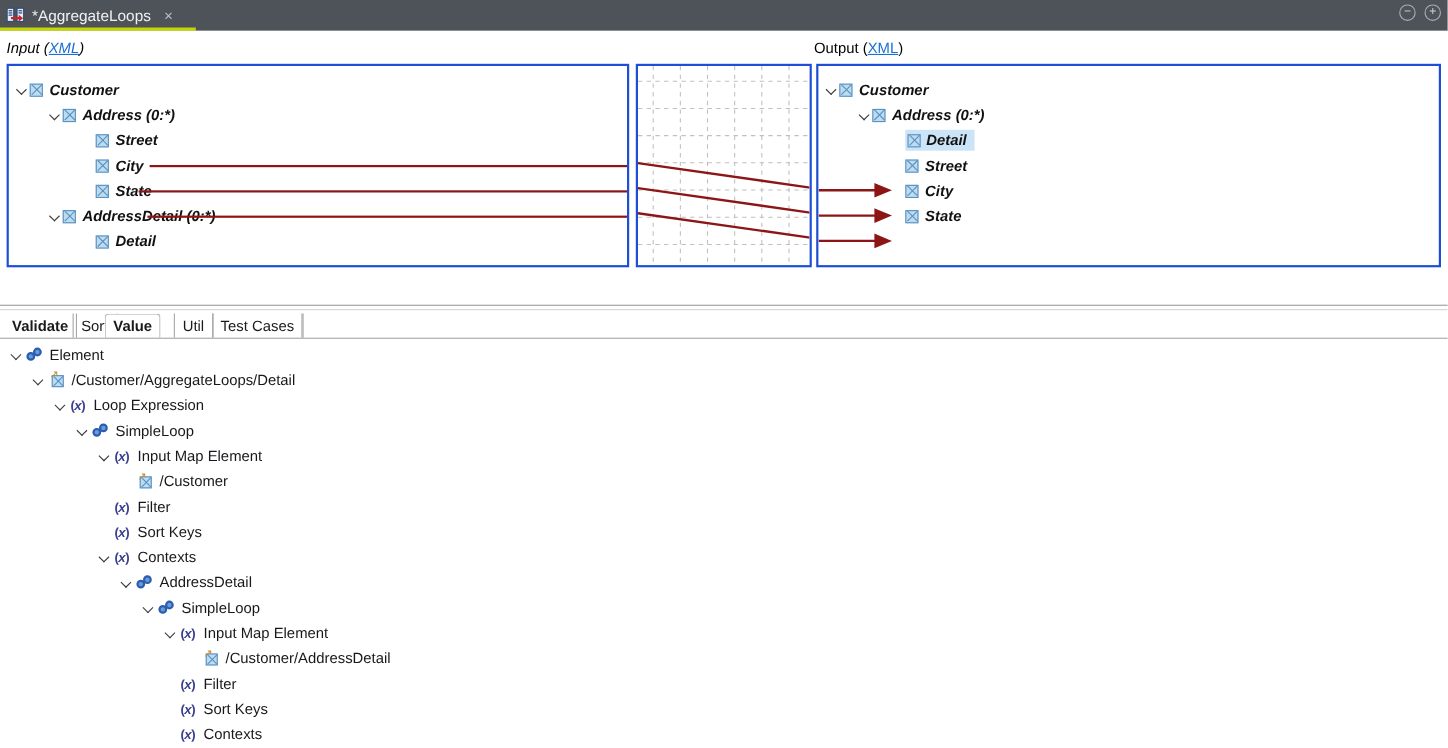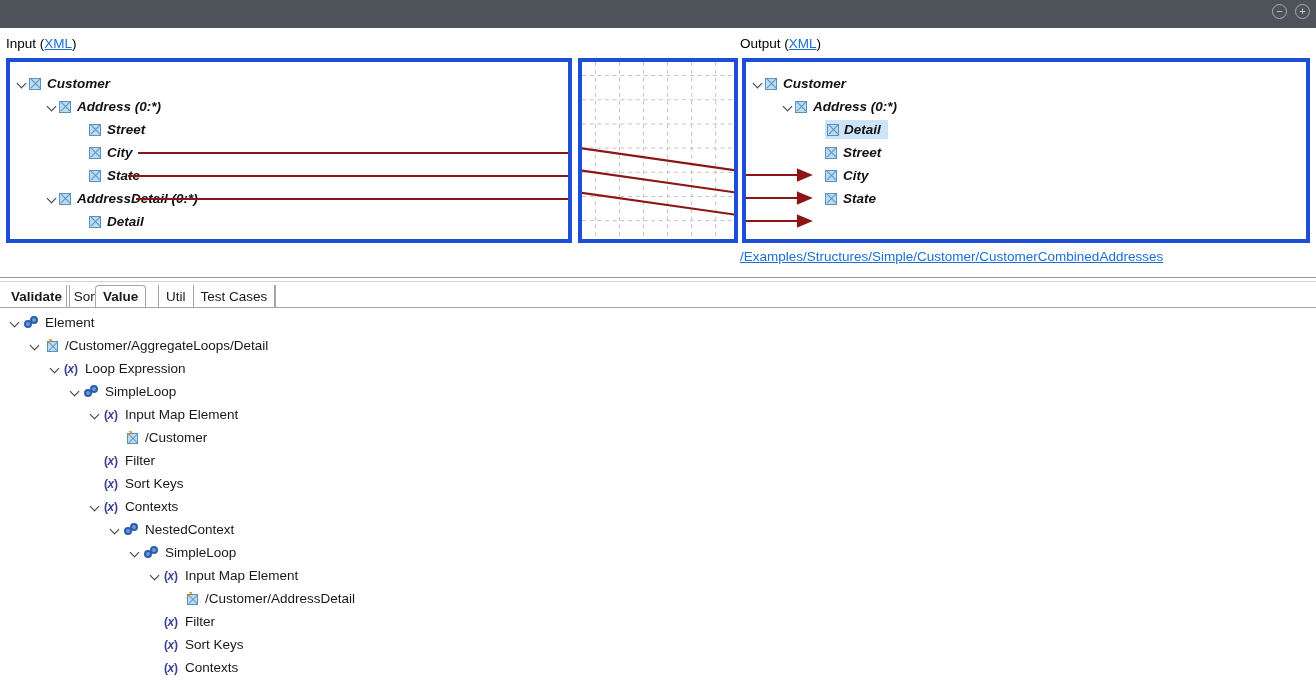--- a/index.html
+++ b/index.html
@@ -91,21 +91,21 @@
     white-space: nowrap;
   }
   .panel-label .lnk {
     color: #1a6fd4;
     text-decoration: underline;
     cursor: pointer;
   }
   .treepanel {
     position: absolute;
     background: #ffffff;
-    border: 4px solid #1d4ed8;
+    border: 2px solid #1d4ed8;
     box-sizing: border-box;
     overflow: hidden;
   }
   #input-panel  { left: 6px;   top: 30px; width: 566px; height: 185px; }
   #grid-panel   { left: 578px; top: 30px; width: 160px; height: 185px;
                   background-image:
                     repeating-linear-gradient(to right,
                       transparent 0 24px,
                       rgba(0,0,0,0) 24px 24px),
                     none;
@@ -329,29 +329,46 @@
     font-weight: bold;
     line-height: 16px;
     letter-spacing: -0.4px;
   }
   .ico-expr i { font-style: italic; }
 </style>
 </head>
 <body>
 
 <div id="titlebar">
+  <div class="tab-active">
+    <span class="tab-icon">
+      <svg width="16" height="16" viewBox="0 0 16 16">
+        <rect x="0.5" y="1.5" width="6" height="12" fill="#e8edf5" stroke="#2b4a7a" stroke-width="1"></rect>
+        <rect x="1.8" y="3.2" width="3.4" height="1.1" fill="#2b4a7a"></rect>
+        <rect x="1.8" y="5.2" width="3.4" height="1.1" fill="#2b4a7a"></rect>
+        <rect x="1.8" y="7.2" width="3.4" height="1.1" fill="#2b4a7a"></rect>
+        <rect x="9.5" y="1.5" width="6" height="12" fill="#e8edf5" stroke="#2b4a7a" stroke-width="1"></rect>
+        <rect x="10.8" y="3.2" width="3.4" height="1.1" fill="#2b4a7a"></rect>
+        <rect x="10.8" y="5.2" width="3.4" height="1.1" fill="#2b4a7a"></rect>
+        <path d="M4 9.5 H11 L11 7.5 L15 10.6 L11 13.6 L11 11.6 H4 Z" fill="#cc2222"></path>
+      </svg>
+    </span>
+    <span class="tab-title">*AggregateLoops</span>
+    <span class="tab-close">×</span>
+    <span class="tab-underline"></span>
+  </div>
   <div class="win-buttons">
     <span class="win-btn">−</span>
     <span class="win-btn">+</span>
   </div>
 </div>
 
 <div id="maparea">
 
-  <div class="panel-label" style="left:6px; top:8px;">
+  <div class="panel-label" style="left:6px; top:8px;font-style:italic;">
     <span>Input (</span><span class="lnk">XML</span><span>)</span>
   </div>
 
   <div class="panel-label" style="left:740px; top:8px;">
     <span>Output (</span><span class="lnk">XML</span><span>)</span>
   </div>
 
   <div class="treepanel" id="input-panel">
     <div id="input-tree">
         <div class="trow" style="top: 10px; left: 6px;">
@@ -486,21 +503,20 @@
         <line x1="0" y1="113" x2="54" y2="113"></line>
         <polygon points="52,108 64,113 52,118"></polygon>
         <line x1="0" y1="136" x2="54" y2="136"></line>
         <polygon points="52,131 64,136 52,141"></polygon>
         <line x1="0" y1="159" x2="54" y2="159"></line>
         <polygon points="52,154 64,159 52,164"></polygon>
       </g>
     </svg>
   </div>
 
-  <div class="pathlink" style="left:740px; top:221px;">/Examples/Structures/Simple/Customer/CustomerCombinedAddresses</div>
 </div>
 
 <div class="hdivider" style="top:277px;"></div>
 <div class="hdivider" style="top:281px; background:#d4d4d4;"></div>
 
 <div id="tabstrip">
     <div class="vtab first" style="left: 4px; font-weight: bold;">Validate</div>
     <div class="vtab" style="left: 65.7969px;">Sort</div>
     <div class="vtab active" style="left: 95px;">Value</div>
     <div class="vtab" style="left: 158.078px;">Util</div>
@@ -557,21 +573,21 @@
       <span>Sort Keys</span>
     </div>
     <div class="brow" style="top: 186px; left: 88px;">
       <span class="bchev"></span>
       <span class="bicon ico-expr">(<i>x</i>)</span>
       <span>Contexts</span>
     </div>
     <div class="brow" style="top: 209px; left: 108px;">
       <span class="bchev"></span>
       <span class="bicon ico-link"></span>
-      <span>NestedContext</span>
+      <span>AddressDetail</span>
     </div>
     <div class="brow" style="top: 232px; left: 128px;">
       <span class="bchev"></span>
       <span class="bicon ico-link"></span>
       <span>SimpleLoop</span>
     </div>
     <div class="brow" style="top: 255px; left: 148px;">
       <span class="bchev"></span>
       <span class="bicon ico-expr">(<i>x</i>)</span>
       <span>Input Map Element</span>

